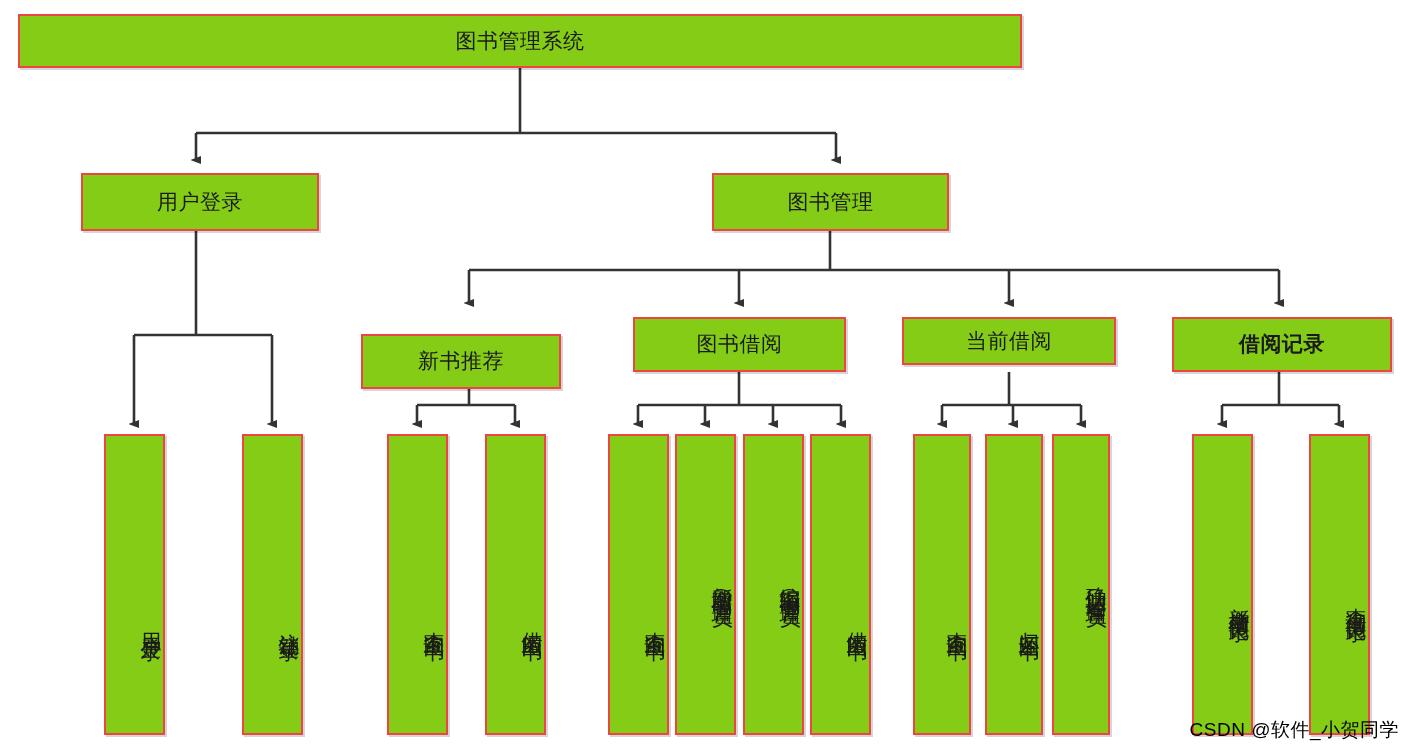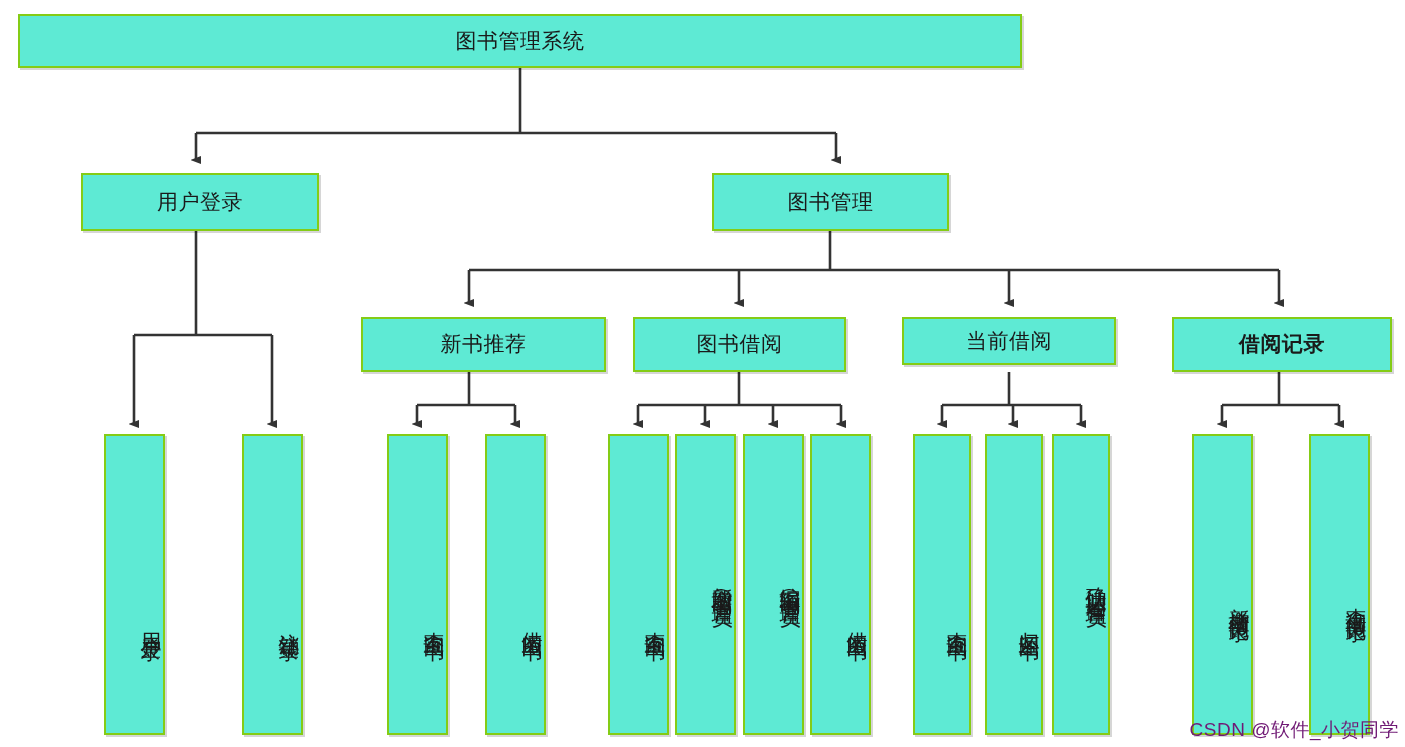--- a/index.html
+++ b/index.html
@@ -21,22 +21,22 @@
     position: absolute;
     left: 0;
     top: 0;
     width: 1405px;
     height: 747px;
     pointer-events: none;
   }
   .node {
     position: absolute;
     box-sizing: border-box;
-    background: #5eead4;
-    border: 2px solid #84cc16;
+    background: #84cc16;
+    border: 2px solid #ef4444;
     box-shadow: 2px 2px 0 rgba(0,0,0,0.16);
     display: flex;
     align-items: center;
     justify-content: center;
     color: #1a1a1a;
     line-height: 1.18;
     z-index: 2;
   }
   .node.horiz {
     font-size: 21px;
@@ -57,21 +57,21 @@
     align-items: flex-start;
   }
   .node .lbl {
     display: block;
   }
   .watermark {
     position: absolute;
     right: 6px;
     bottom: 4px;
     font-size: 19px;
-    color: #701a75;
+    color: #000000;
     letter-spacing: 0.5px;
     z-index: 5;
     white-space: nowrap;
   }
 </style>
 </head>
 <body>
 
 <div id="canvas">
 
@@ -130,21 +130,21 @@
   </div>
 
   <div class="node horiz" style="left:81px; top:173px; width:238px; height:58px;">
     <span class="lbl">用户登录</span>
   </div>
 
   <div class="node horiz" style="left:712px; top:173px; width:237px; height:58px;">
     <span class="lbl">图书管理</span>
   </div>
 
-  <div class="node horiz" style="left:361px; top:317px; width:245px; height:55px;">
+  <div class="node horiz" style="left:361px; top:334px; width:200px; height:55px;">
     <span class="lbl">新书推荐</span>
   </div>
 
   <div class="node horiz" style="left:633px; top:317px; width:213px; height:55px;justify-content:center;">
     <span class="lbl">图书借阅</span>
   </div>
 
   <div class="node horiz" style="left:902px; top:317px; width:214px; height:48px;">
     <span class="lbl">当前借阅</span>
   </div>

